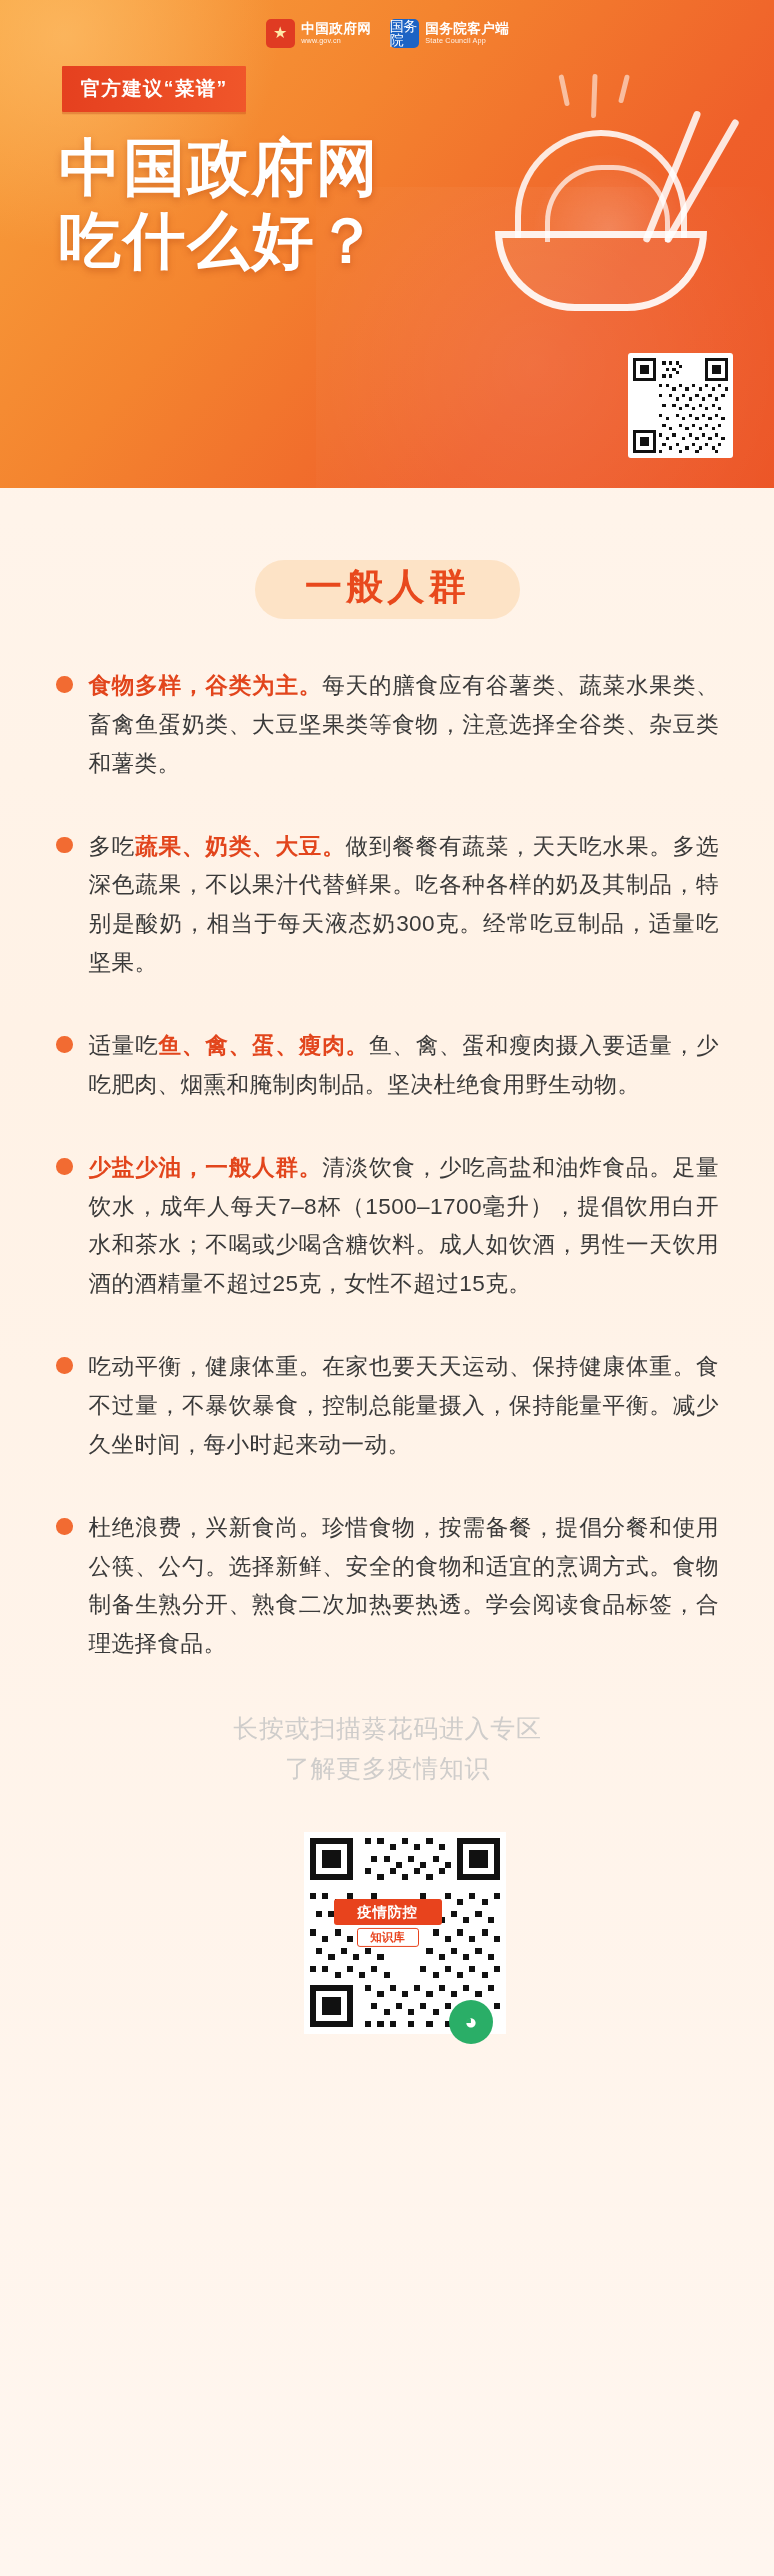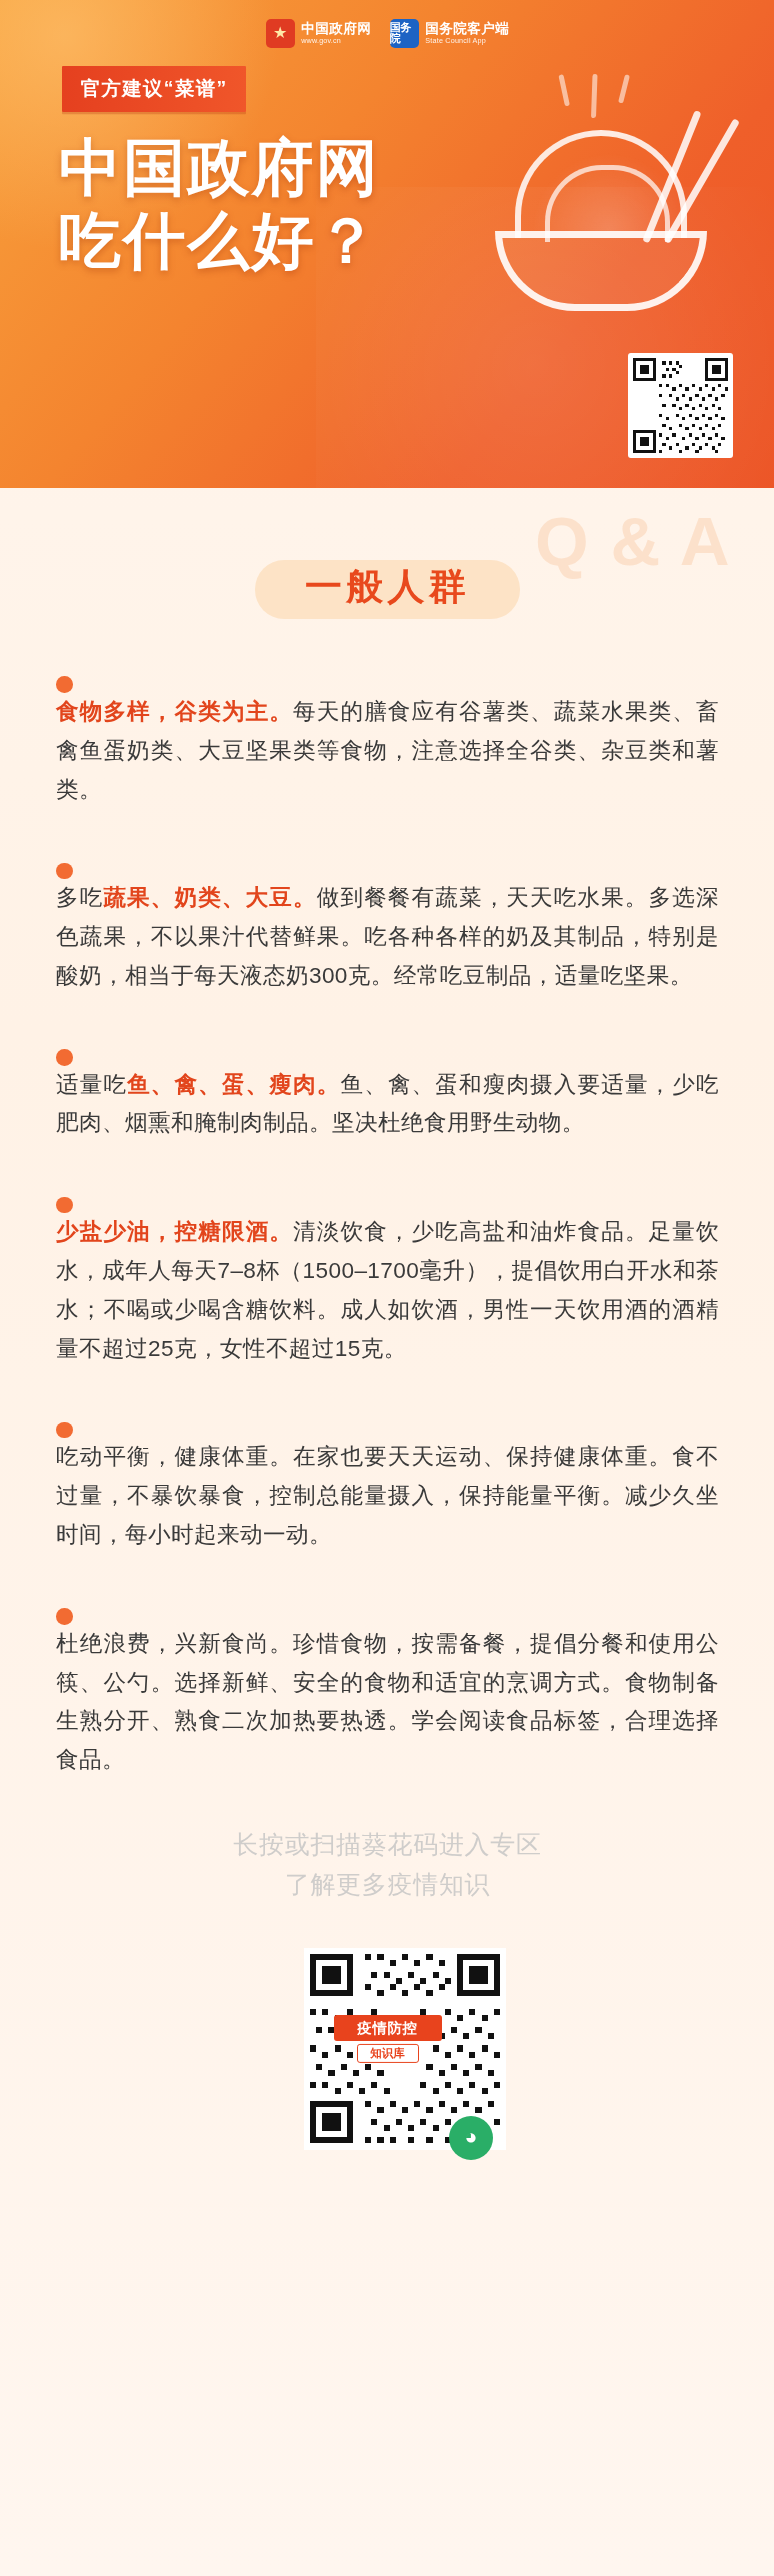--- a/index.html
+++ b/index.html
@@ -51,21 +51,21 @@
     gap: 18.7px;
     align-items: center;
   }
   .gov-item { display: flex; align-items: center; gap: 6.5px; }
   .gov-emblem {
     width: 29px; height: 29px; border-radius: 5px;
     background: #e03b22;
     display: flex; align-items: center; justify-content: center;
     color: #ffe9a8; font-size: 16px; line-height: 1;
   }
-  .gov-emblem.blue { background: #1d63c4; color: #ffffff; font-size: 11px; font-weight: bold; letter-spacing: -0.7px;}
+  .gov-emblem.blue { background: #1d63c4; color: #ffffff; font-size: 14px; font-weight: normal; letter-spacing: -0.7px;}
   .gov-text { color: #fff; line-height: 1.15; }
   .gov-text .t1 { font-size: 13.6px; font-weight: bold; letter-spacing: 0.4px; }
   .gov-text .t2 { font-size: 7.2px; opacity: .9; letter-spacing: 0.2px; }
 
   
   .ribbon {
     position: absolute;
     left: 62px; top: 66px;
     background: linear-gradient(90deg, #e5401f, #f0562a);
     color: #fff;
@@ -197,21 +197,20 @@
 
   
   .list {
     margin: 44px 0 0 0;
     padding: 0 56px 0 56px;
   }
   .item {
     display: flex;
     align-items: flex-start;
     margin-bottom: 44px;
-    flex-direction: column;
   }
   .dot {
     flex: 0 0 auto;
     width: 16.5px; height: 16.5px;
     border-radius: 50%;
     background: #f26b32;
     margin-top: 9.3px;
     margin-right: 16px;
   }
   .item-text {
@@ -425,21 +424,20 @@
             <rect x="26" y="26" width="1" height="1"></rect>
           <rect x="8" y="28" width="1" height="1"></rect>
             <rect x="14" y="28" width="1" height="1"></rect>
             <rect x="19" y="28" width="1" height="1"></rect>
           <rect x="25" y="28" width="1" height="1"></rect>
         </g>
       </svg>
     </div>
   </div>
 
-  <div class="qa-watermark">Q &amp; A</div>
 
   <div class="section-title-wrap">
     <div class="section-title">
       <span class="pill"></span>
       <span class="txt">一般人群</span>
     </div>
   </div>
 
   <div class="list">
 
@@ -460,21 +458,21 @@
     <div class="item">
       <div class="dot"></div>
       <div class="item-text">
         <span>适量吃</span><b>鱼、禽、蛋、瘦肉。</b><span>鱼、禽、蛋和瘦肉摄入要适量，少吃肥肉、烟熏和腌制肉制品。坚决杜绝食用野生动物。</span>
       </div>
     </div>
 
     <div class="item">
       <div class="dot"></div>
       <div class="item-text">
-        <b>少盐少油，控糖限酒。</b><span>清淡饮食，少吃高盐和油炸食品。足量饮水，成年人每天7–8杯（1500–1700毫升），提倡饮用白开水和茶水；不喝或少喝含糖饮料。成人如饮酒，男性一天饮用酒的酒精量不超过25克，女性不超过15克。</span>
+        <b>少盐少油，一般人群。</b><span>清淡饮食，少吃高盐和油炸食品。足量饮水，成年人每天7–8杯（1500–1700毫升），提倡饮用白开水和茶水；不喝或少喝含糖饮料。成人如饮酒，男性一天饮用酒的酒精量不超过25克，女性不超过15克。</span>
       </div>
     </div>
 
     <div class="item">
       <div class="dot"></div>
       <div class="item-text">
         <span>吃动平衡，健康体重。在家也要天天运动、保持健康体重。食不过量，不暴饮暴食，控制总能量摄入，保持能量平衡。减少久坐时间，每小时起来动一动。</span>
       </div>
     </div>
 

